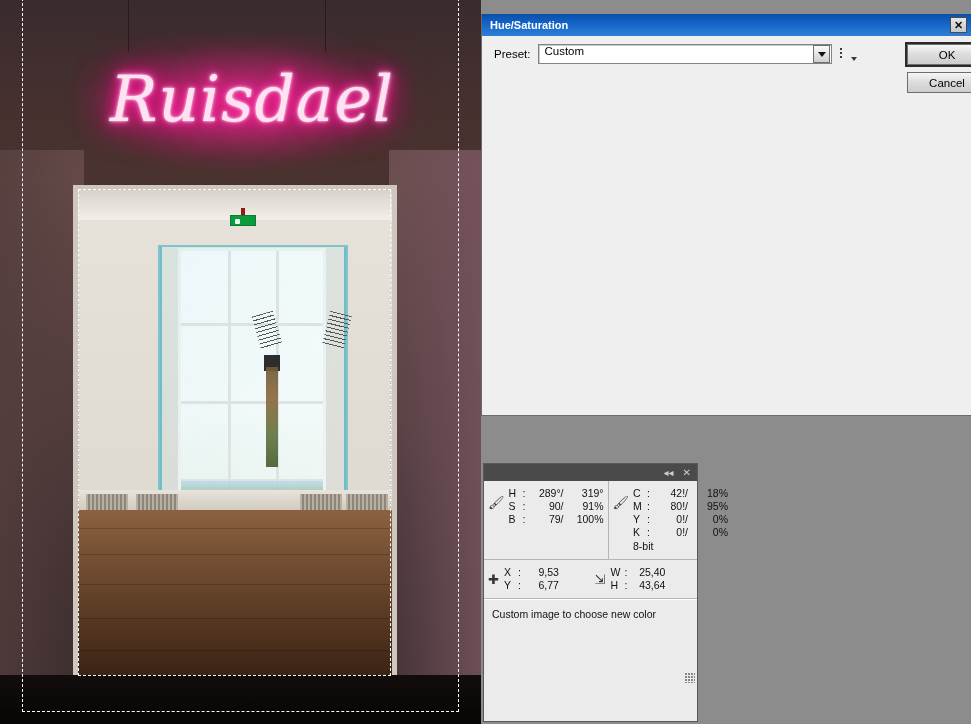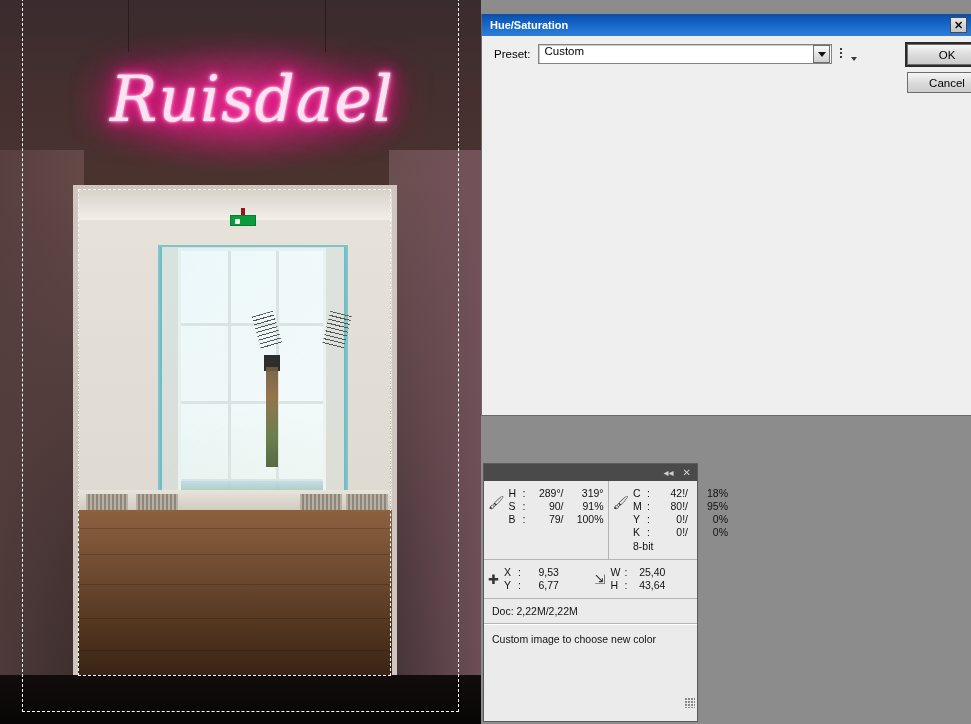--- a/index.html
+++ b/index.html
@@ -521,20 +521,19 @@
             </div>
           <div class="rrow">
               <span class="k">H</span>
               <span class="c">:</span>
               <span class="v1">43,64</span>
             </div>
         </div>
       </div>
     </div>
 
-    <div class="docline">Doc: 2,22M/2,22M</div>
     <div class="hintbox">
       <span>Custom image to choose new color</span>
       <span class="grip"></span>
     </div>
   </div>
 
 </div>
 
 </body></html>

